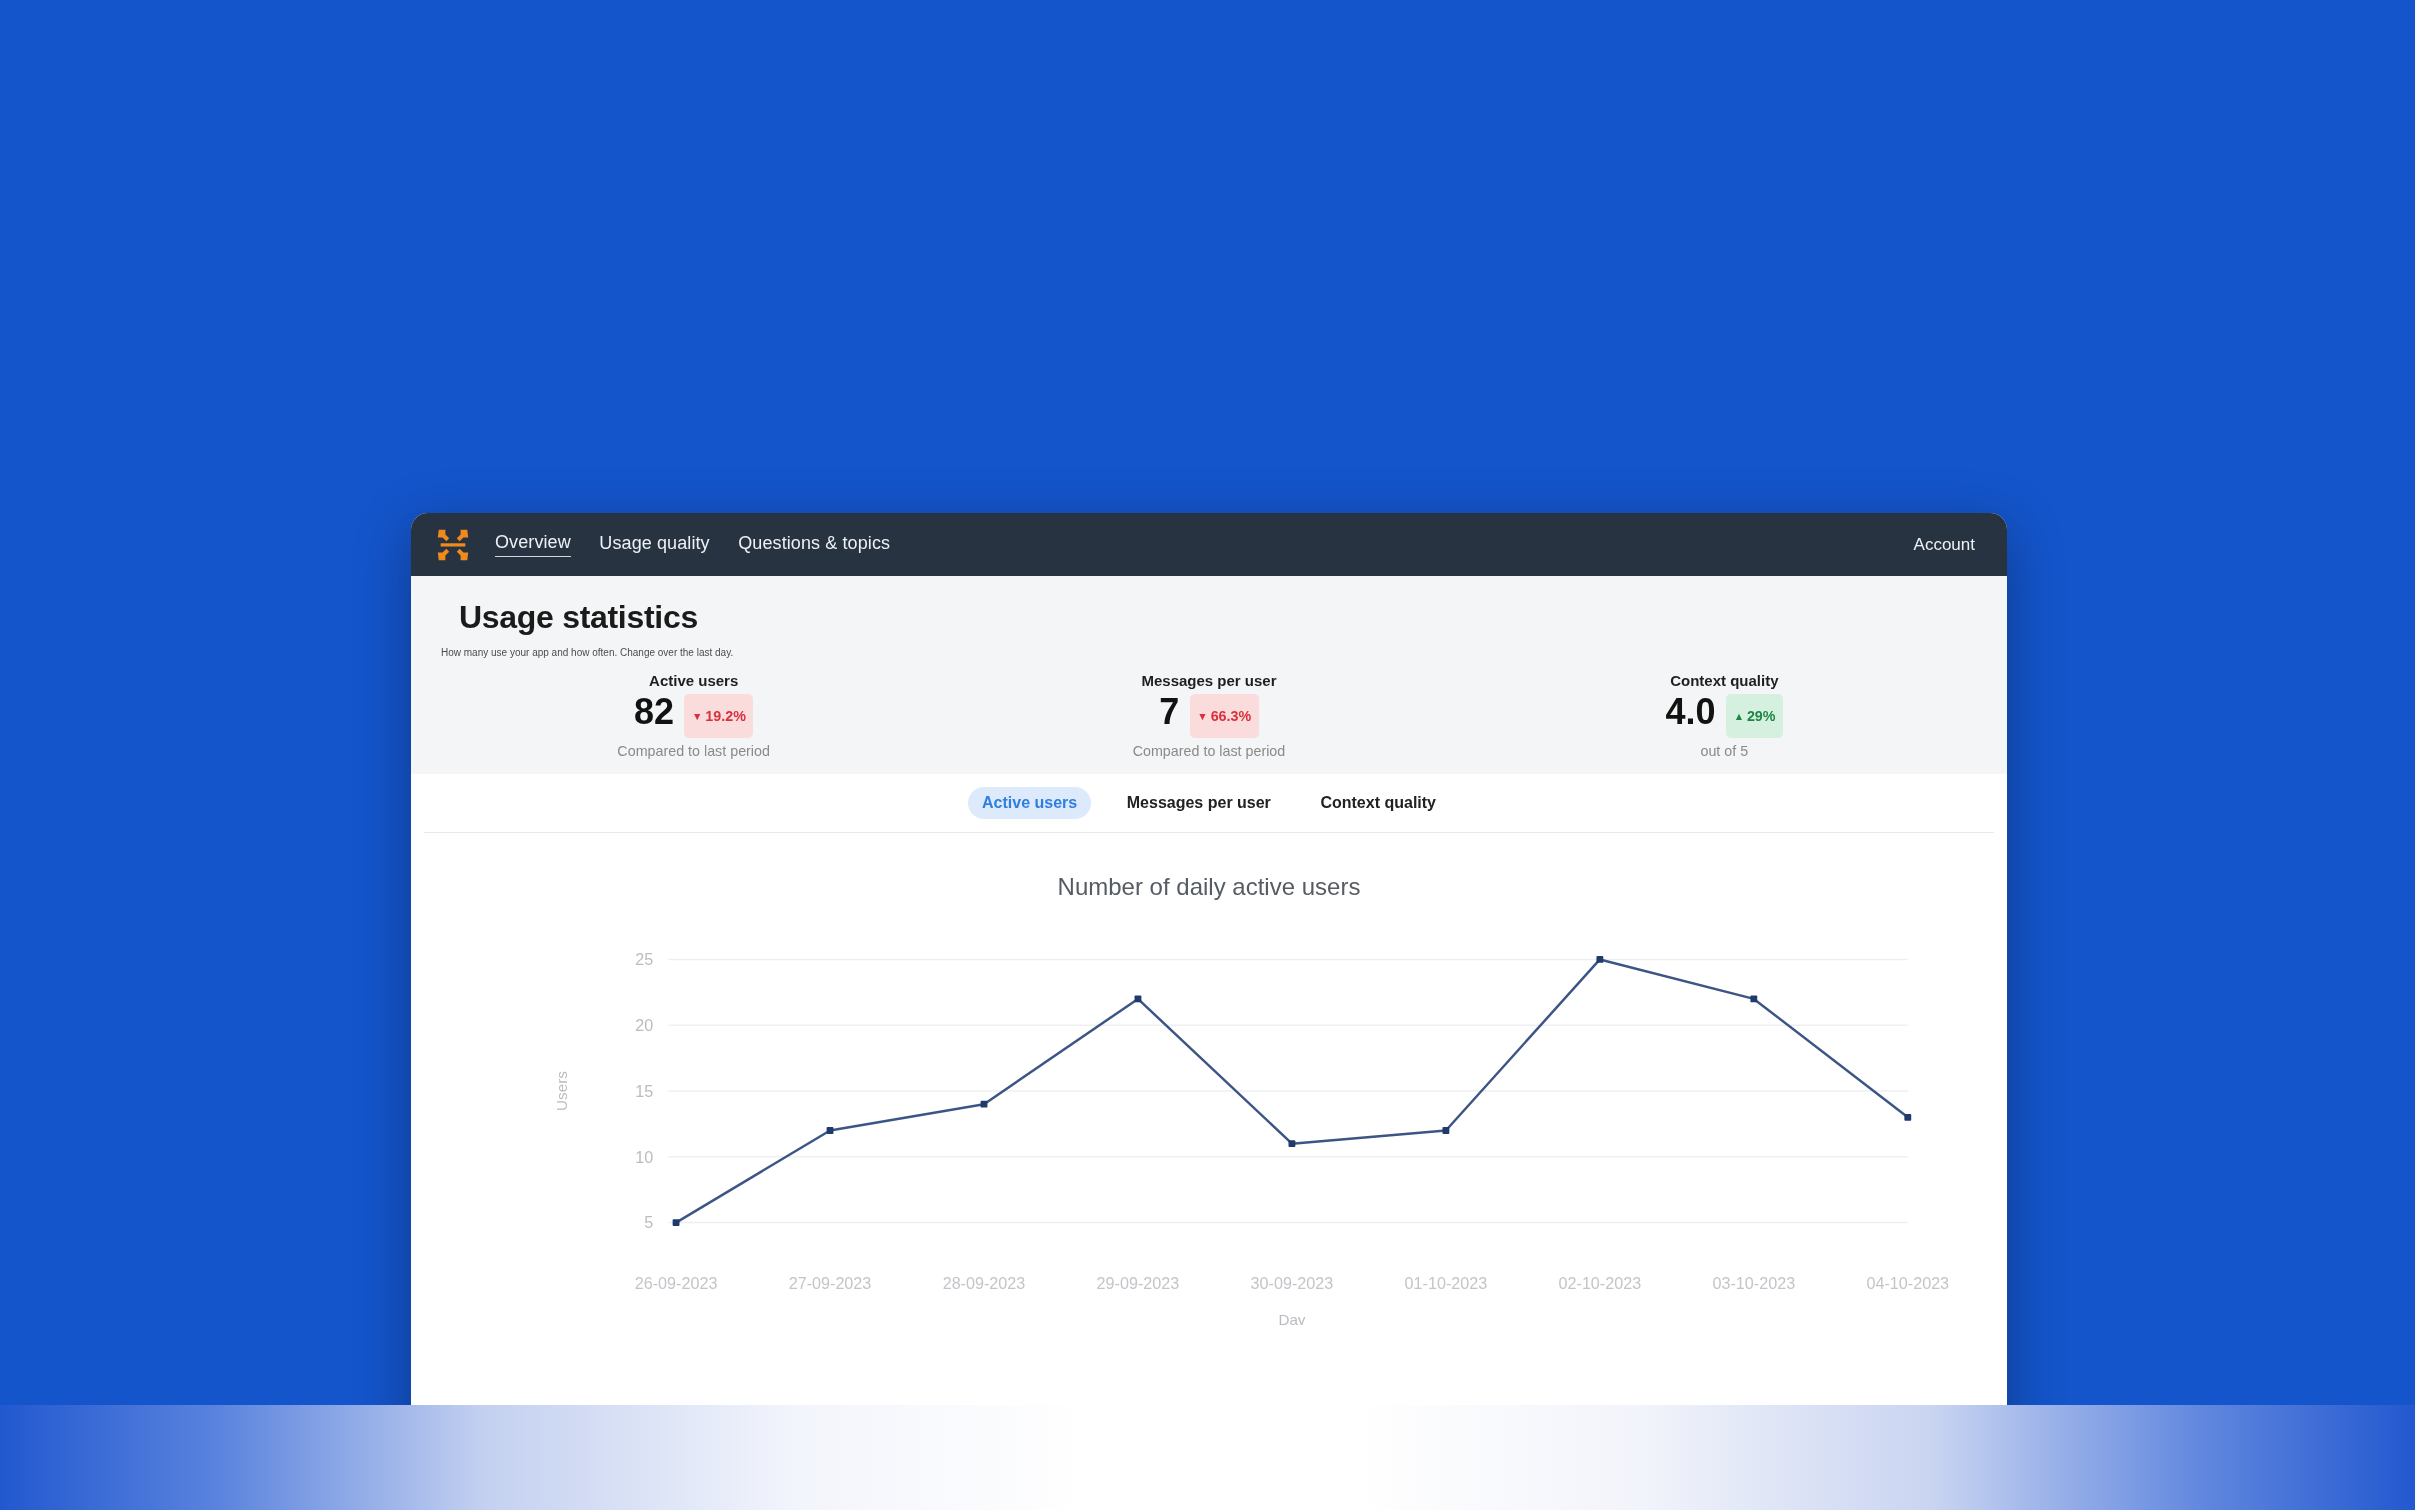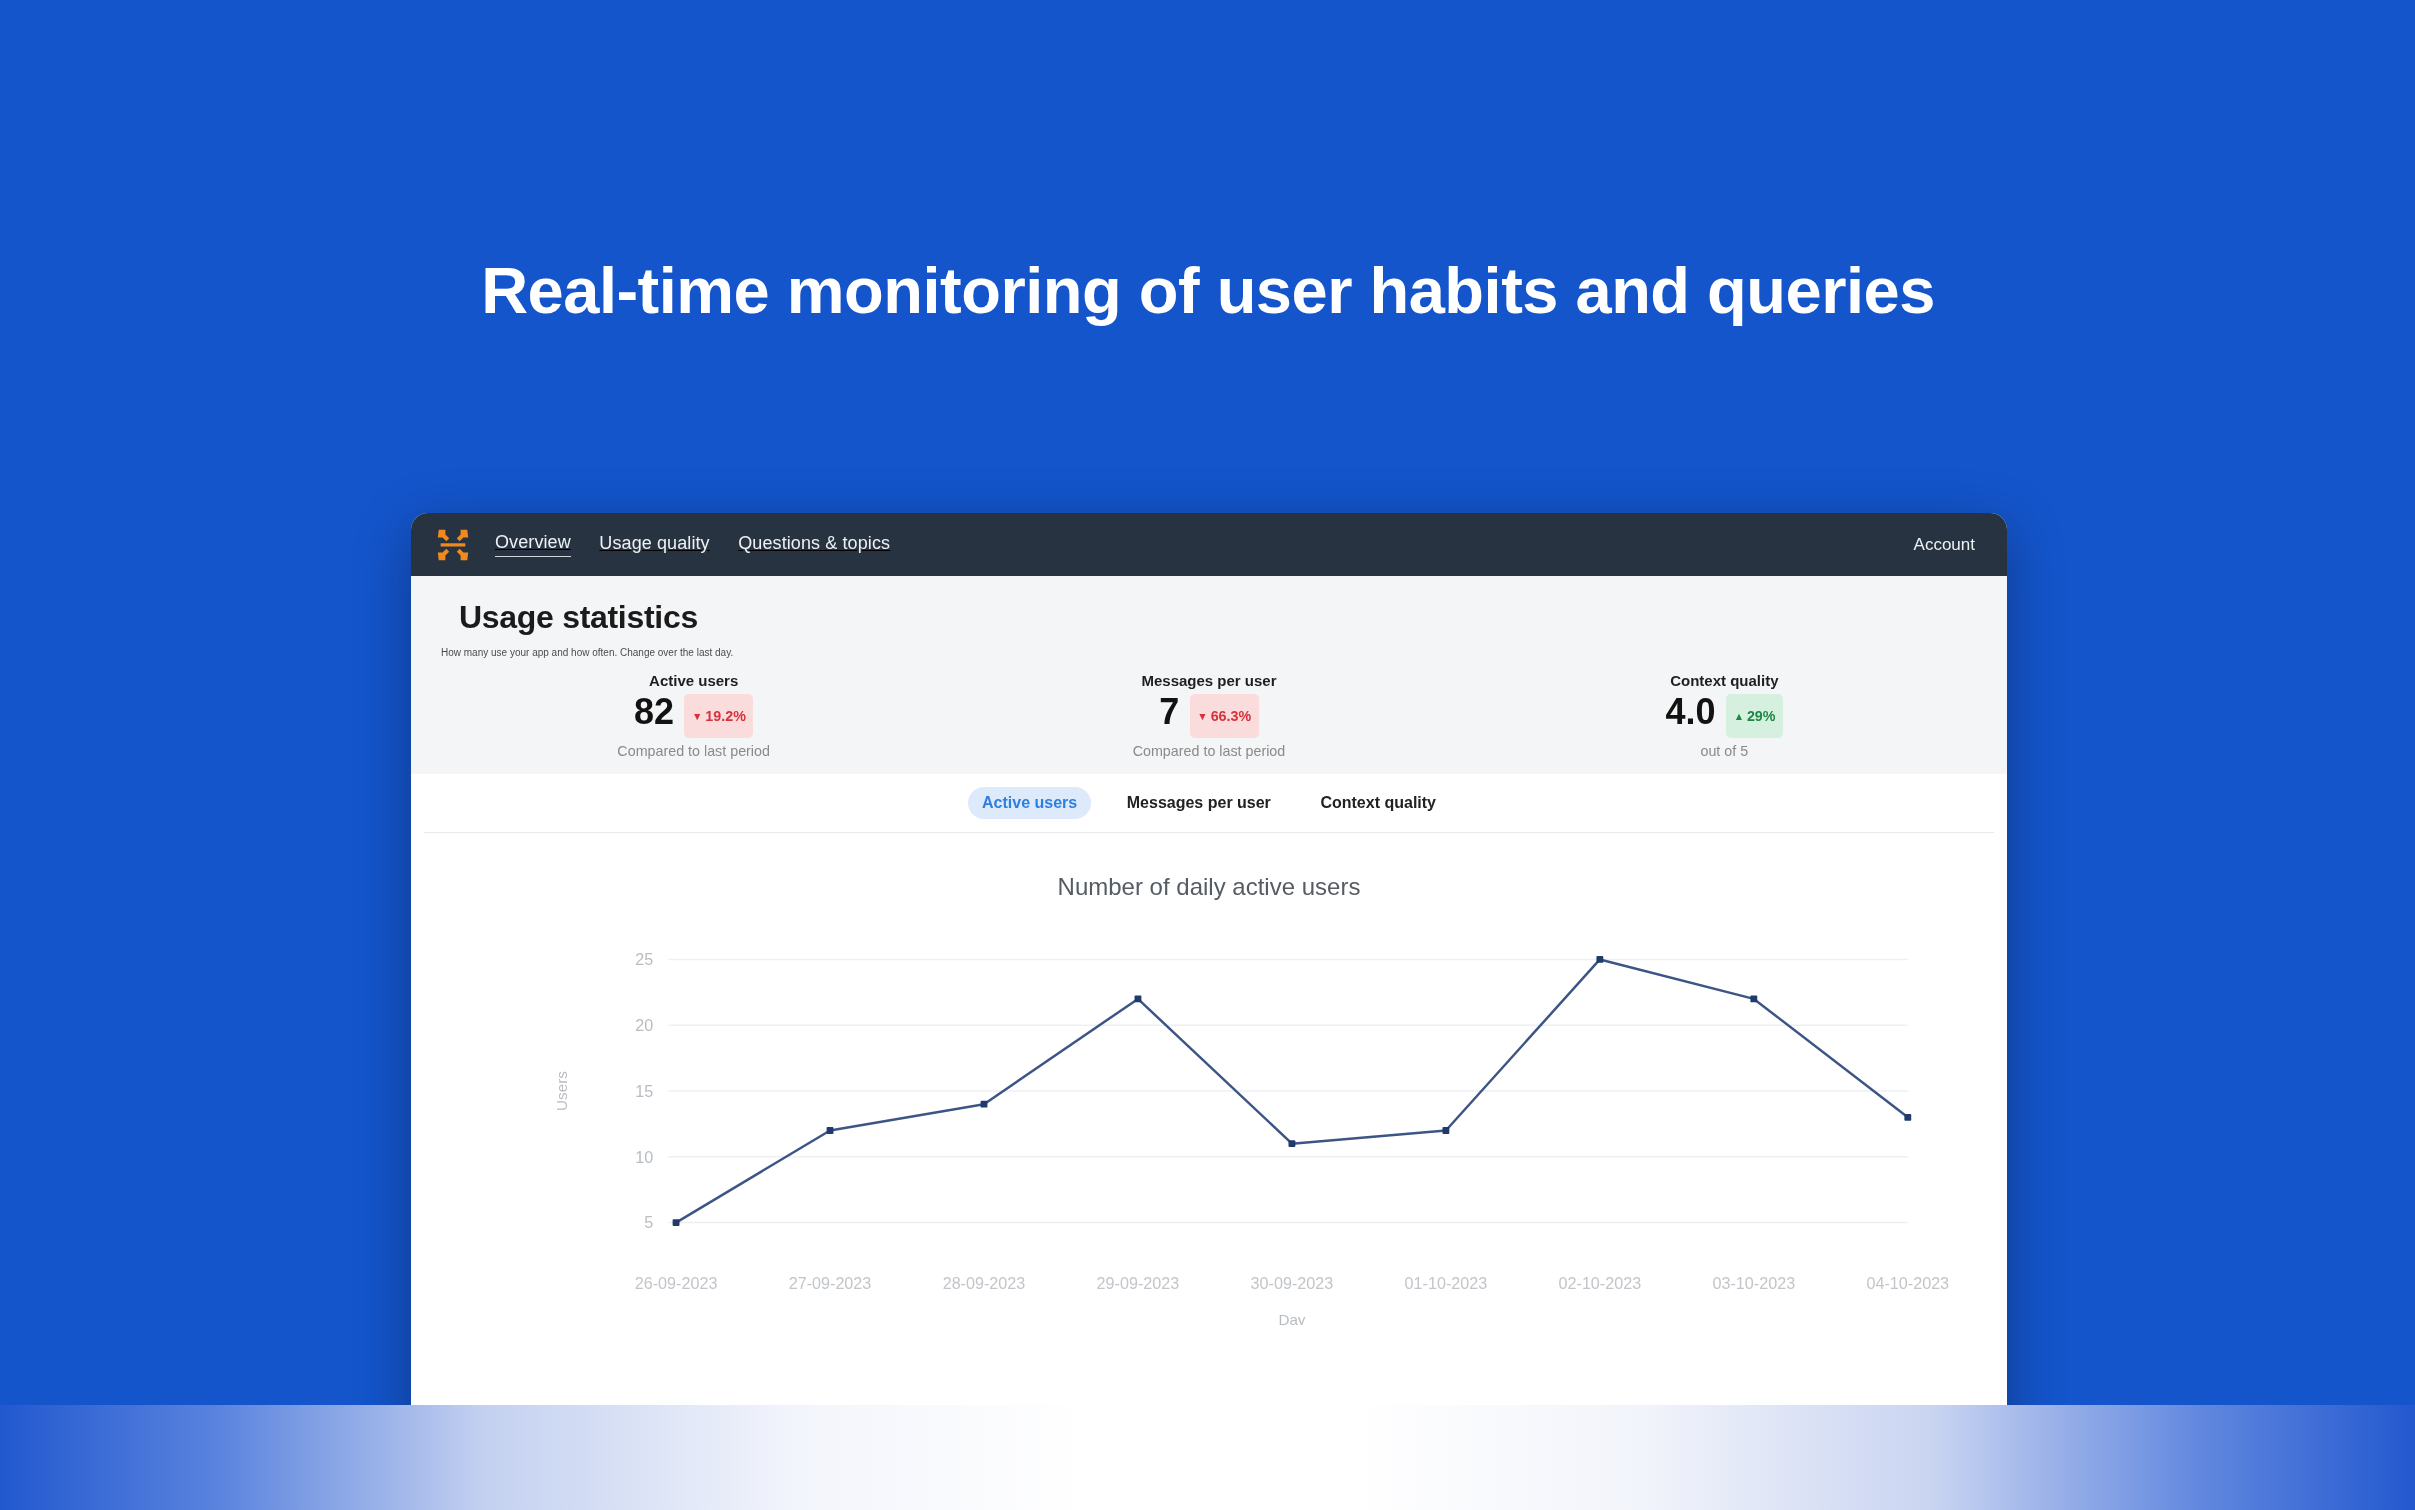--- a/index.html
+++ b/index.html
@@ -63,21 +63,21 @@
   
   #topnav {
     position: relative;
     height: 63px;
     background: #273341;
     display: flex;
     align-items: center;
     padding: 0 32px 0 23px;
   }
   #logo-icon { width: 38px; height: 38px; flex: 0 0 38px; margin-right: 23px; }
-  #nav-links { display: flex; align-items: center; gap: 28.5px; text-decoration: underline; }
+  #nav-links { display: flex; align-items: center; gap: 28.5px; }
   .nav-link {
     color: #eef1f4;
     font-size: 18px;
     letter-spacing: 0.1px;
     padding-bottom: 2.9px;
     white-space: nowrap;
   }
   .nav-link.active {
     border-bottom: 1.9px solid #cfd6dd;
   }
@@ -191,21 +191,20 @@
 
   .tick-text { font-family: "Liberation Sans", sans-serif; font-size: 17px; fill: #b9bcc0; }
   .axis-title { font-family: "Liberation Sans", sans-serif; font-size: 16px; fill: #b9bcc0; }
   .xtick-text { font-family: "Liberation Sans", sans-serif; font-size: 17px; fill: #c2c5c9; }
 </style>
 </head>
 <body>
 
 <div id="stage">
 
-  <div id="headline">Real-time monitoring of user habits and queries</div>
 
   <div id="app-window">
 
     <div id="topnav">
 
       <span id="logo-icon">
         <svg viewBox="0 0 40 40" width="38" height="38" aria-hidden="true">
           <g fill="#f08a1e">
 
             <path d="M5 4 L12 4 L12 9 L16 13 L13 16 L9 12 L4 12 Z"></path>

